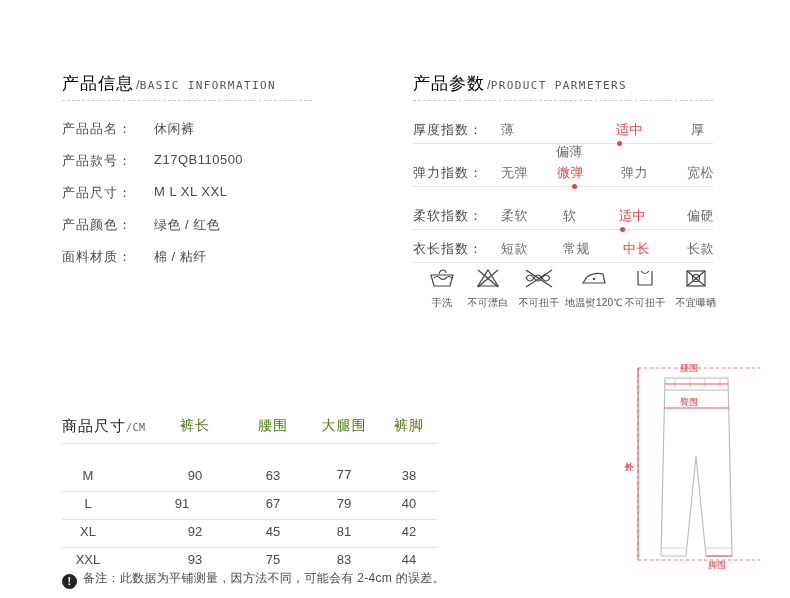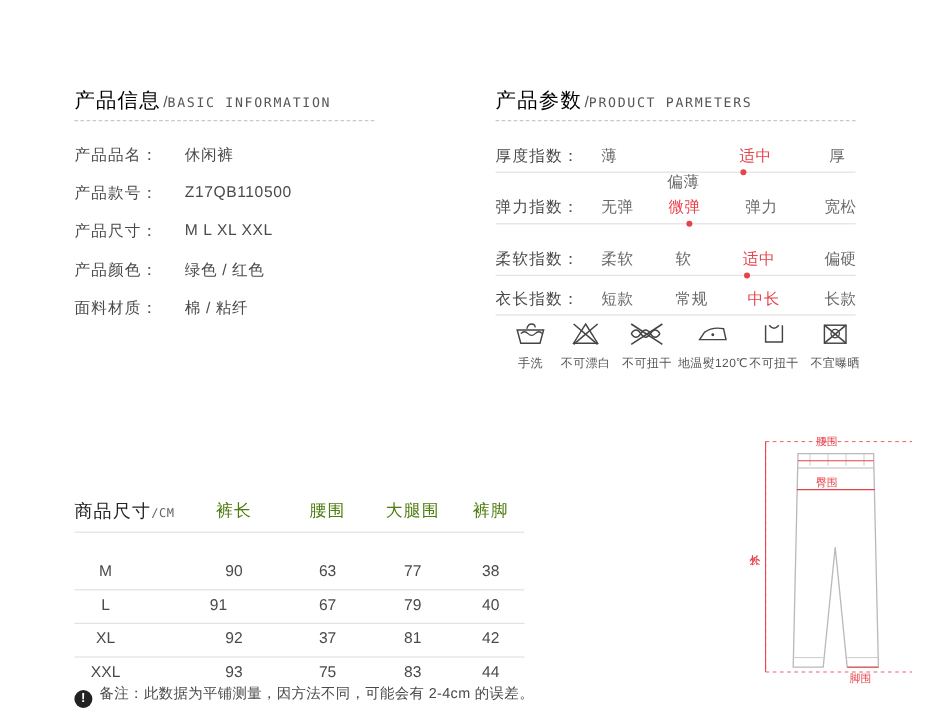--- a/index.html
+++ b/index.html
@@ -371,34 +371,34 @@
 <div class="size-col-head" style="left:165px;">裤长</div>
 <div class="size-col-head" style="left:243px;">腰围</div>
 <div class="size-col-head" style="left:314px;">大腿围</div>
 <div class="size-col-head" style="left:379px;">裤脚</div>
 
 <div class="tbl-rule" style="top:443px;"></div>
 
 <div class="size-cell" style="left:58px; top:468px;">M</div>
 <div class="size-cell" style="left:165px; top:468px;">90</div>
 <div class="size-cell" style="left:243px; top:468px;">63</div>
-<div class="size-cell" style="left:314px; top:468px;">77</div>
+<div class="size-cell" style="left:314px; top:468px;font-family:Liberation Mono, monospace;">77</div>
 <div class="size-cell" style="left:379px; top:468px;">38</div>
 <div class="tbl-rule" style="top:491px;"></div>
 
 <div class="size-cell" style="left:58px; top:496px;">L</div>
 <div class="size-cell" style="left:152px; top:496px;">91</div>
 <div class="size-cell" style="left:243px; top:496px;">67</div>
 <div class="size-cell" style="left:314px; top:496px;">79</div>
 <div class="size-cell" style="left:379px; top:496px;">40</div>
 <div class="tbl-rule" style="top:519px;"></div>
 
 <div class="size-cell" style="left:58px; top:524px;">XL</div>
 <div class="size-cell" style="left:165px; top:524px;">92</div>
-<div class="size-cell" style="left:243px; top:524px;">37</div>
+<div class="size-cell" style="left:243px; top:524px;">45</div>
 <div class="size-cell" style="left:314px; top:524px;">81</div>
 <div class="size-cell" style="left:379px; top:524px;">42</div>
 <div class="tbl-rule" style="top:547px;"></div>
 
 <div class="size-cell" style="left:58px; top:552px;">XXL</div>
 <div class="size-cell" style="left:165px; top:552px;">93</div>
 <div class="size-cell" style="left:243px; top:552px;">75</div>
 <div class="size-cell" style="left:314px; top:552px;">83</div>
 <div class="size-cell" style="left:379px; top:552px;">44</div>
 

